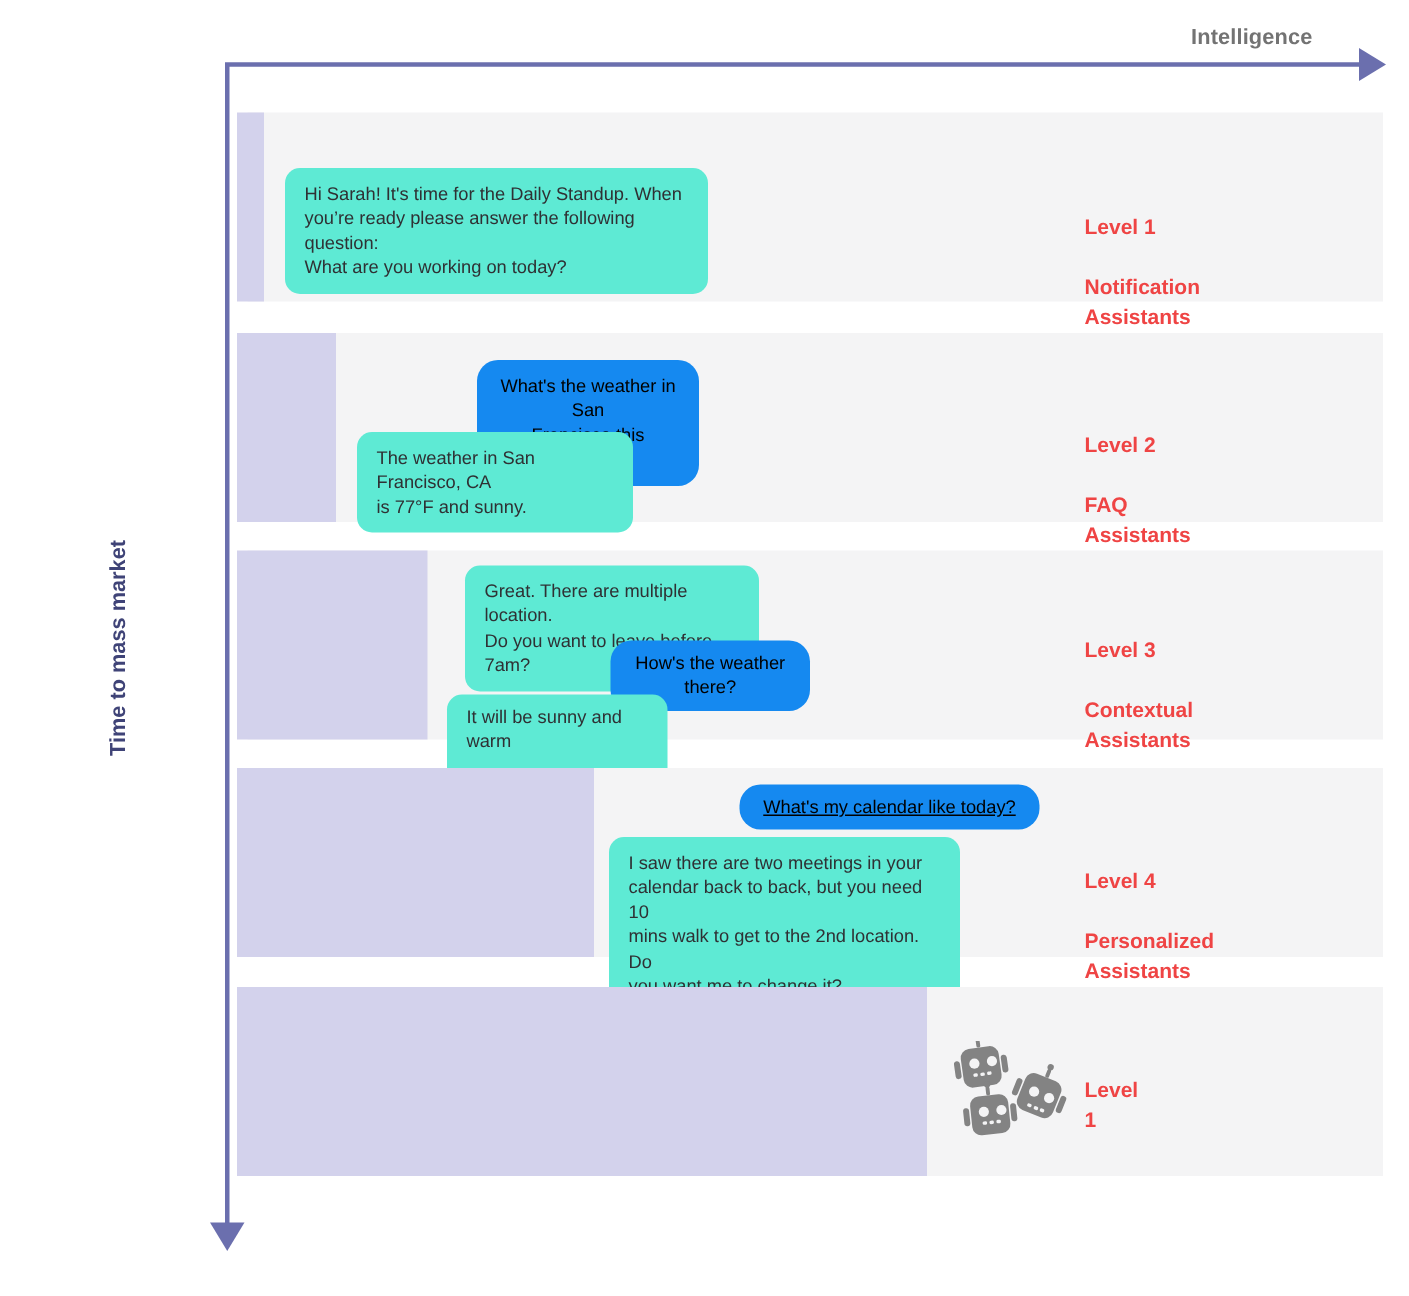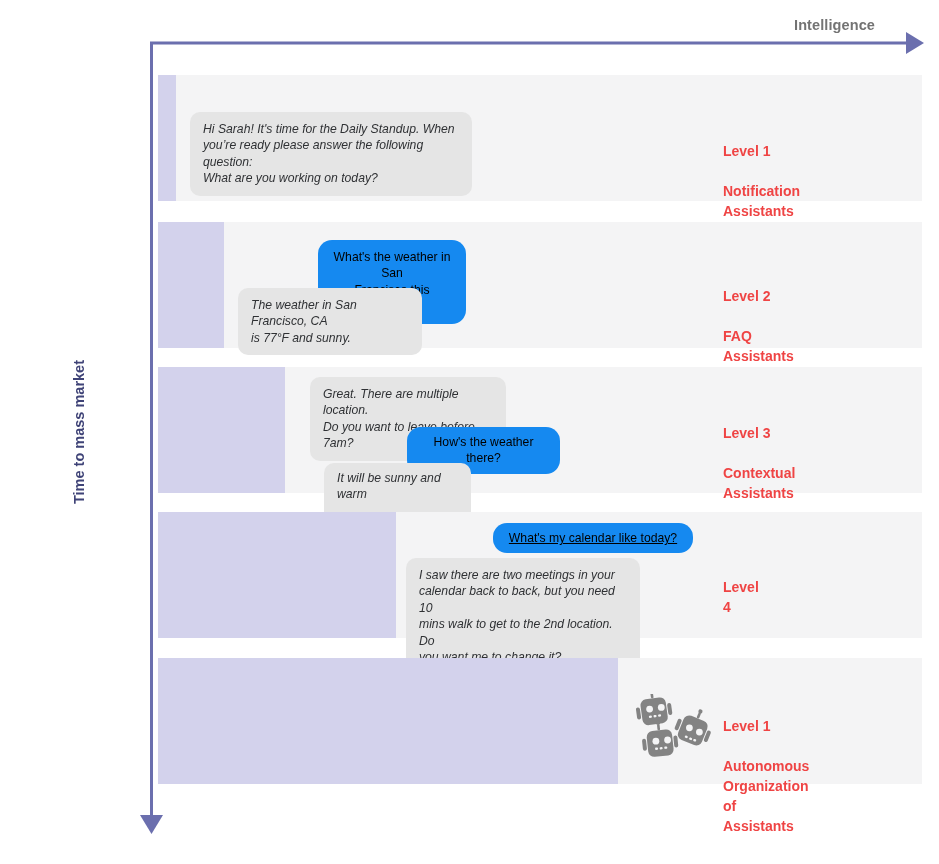--- a/index.html
+++ b/index.html
@@ -64,23 +64,22 @@
   .bubble{
     position:absolute;
     border-radius:10px;
     font-size:12.2px;
     line-height:16.4px;
     padding:9px 13px;
     box-sizing:border-box;
     white-space:pre-line;
   }
   .bubble.bot{
-    background:#e5e5e5;
+    background:#5eead4;
     color:#2f3134;
-    font-style:italic;
   }
   .bubble.user{
     background:#1589f0;
     color:#000000;
     border-radius:14px;
     text-align:center;
   }
 
   
   .robots{position:absolute;}
@@ -128,39 +127,40 @@
       <span class="lvl-name">FAQ Assistants</span>
     </div>
   </div>
 
   <div class="row" style="top:367px;height:126px;">
     <div class="band"></div>
     <div class="bar" style="width:127px;"></div>
 
     <div class="bubble bot" style="left:310px;top:10px;width:196px;">Great. There are multiple location.
 Do you want to leave before 7am?</div>
-    <div class="bubble user" style="left:407px;top:60px;width:153px;padding-top:7px;padding-bottom:7px;">How's the weather there?</div>
-    <div class="bubble bot" style="left:324px;top:96px;width:147px;padding-top:7px;padding-bottom:19px;">It will be sunny and warm</div>
+    <div class="bubble user" style="left:407px;top:60px;width:133px;padding-top:7px;padding-bottom:7px;">How's the weather there?</div>
+    <div class="bubble bot" style="left:298px;top:96px;width:147px;padding-top:7px;padding-bottom:19px;">It will be sunny and warm</div>
     <div class="level" style="left:723px;top:36px;">
       <span class="lvl-num">Level 3</span>
       <span class="lvl-name">Contextual Assistants</span>
     </div>
   </div>
 
   <div class="row" style="top:512px;height:126px;">
     <div class="band"></div>
     <div class="bar" style="width:238px;"></div>
 
     <div class="bubble user" style="left:493px;top:11px;width:200px;padding-top:7px;padding-bottom:7px;text-decoration:underline;">What's my calendar like today?</div>
     <div class="bubble bot" style="left:406px;top:46px;width:234px;">I saw there are two meetings in your
 calendar back to back, but you need 10
 mins walk to get to the 2nd location. Do
 you want me to change it?</div>
     <div class="level" style="left:723px;top:45px;">
       <span class="lvl-num">Level 4</span>
+      <span class="lvl-name">Personalized Assistants</span>
     </div>
   </div>
 
   <div class="row" style="top:658px;height:126px;">
     <div class="band"></div>
     <div class="bar" style="width:460px;"></div>
 
     <div class="robots" style="left:636px;top:694px;margin-top:-658px;">
       <svg width="76" height="66" viewBox="0 0 76 66">
         <g fill="#838383">
@@ -208,18 +208,16 @@
             <rect x="19" y="53.6" width="3" height="2.3" rx="1" transform="rotate(-6 20 54)"></rect>
             <rect x="23.6" y="53.1" width="3" height="2.3" rx="1" transform="rotate(-6 25 54)"></rect>
             <rect x="28.2" y="52.6" width="3" height="2.3" rx="1" transform="rotate(-6 29 53)"></rect>
           </g>
         </g>
       </svg>
     </div>
 
     <div class="level" style="left:723px;top:38px;">
       <span class="lvl-num">Level 1</span>
-      <span class="lvl-name">Autonomous Organization
-of Assistants</span>
     </div>
   </div>
 
 </div>
 
 </body></html>

